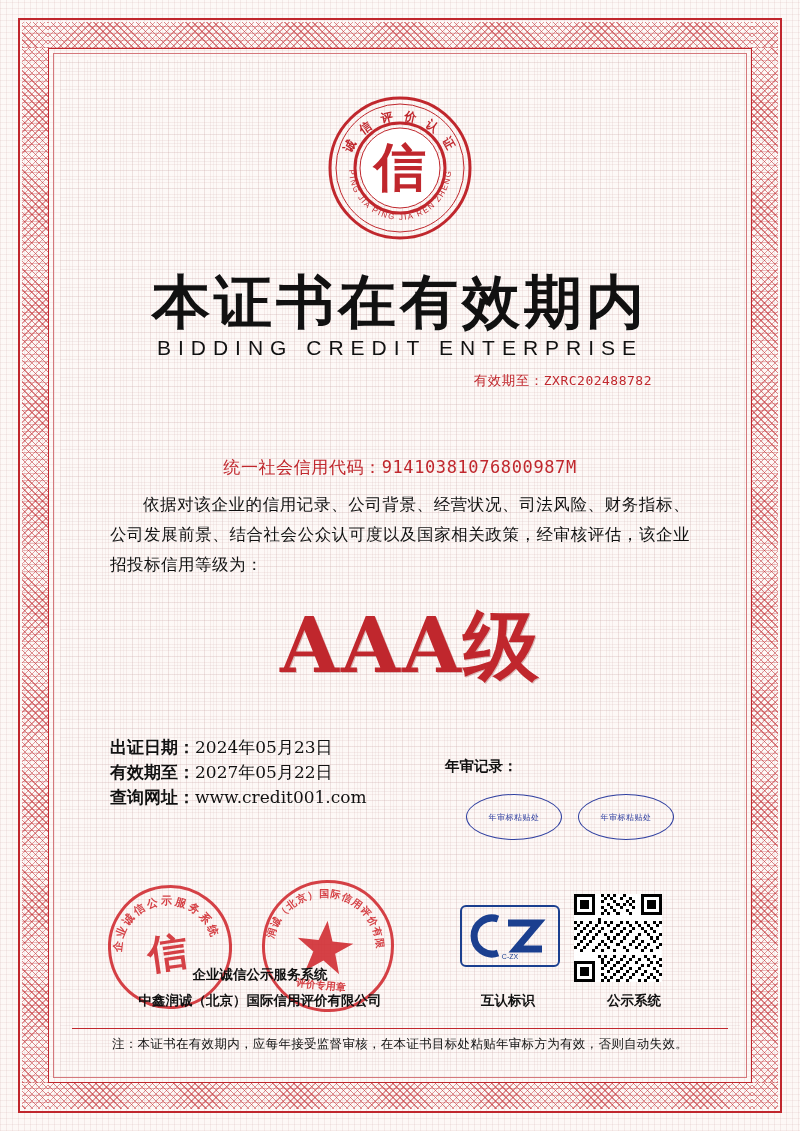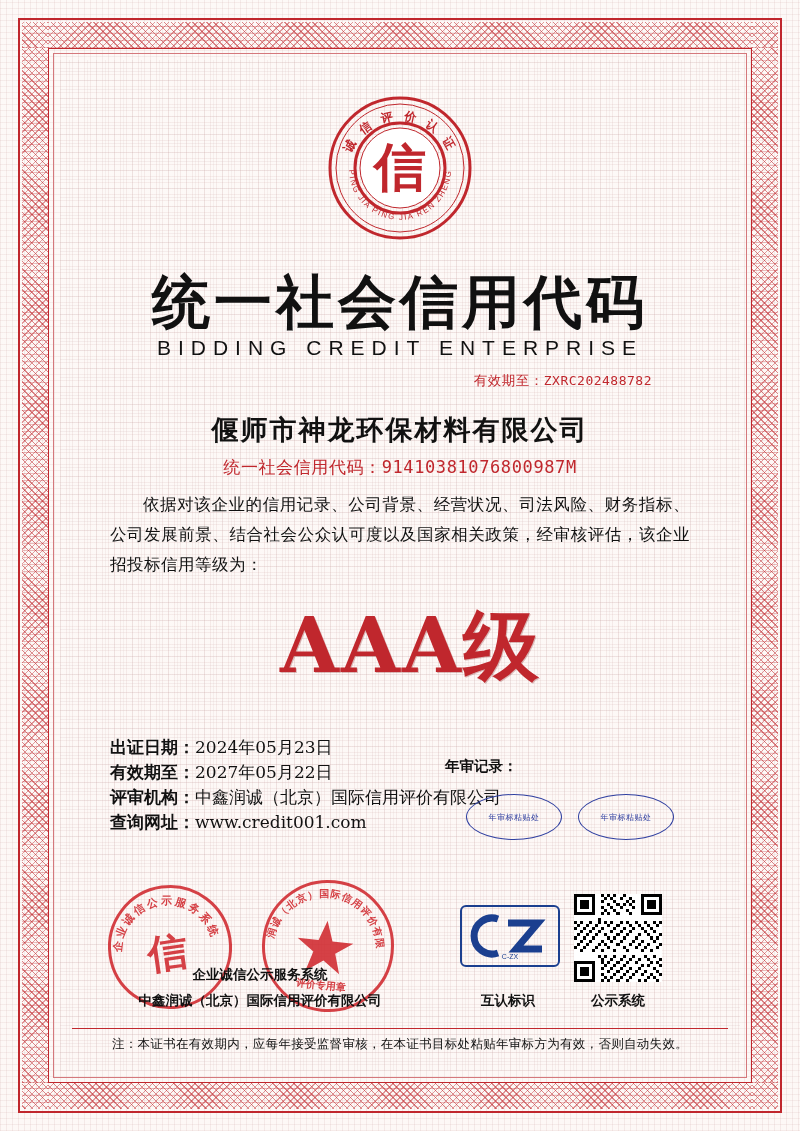--- a/index.html
+++ b/index.html
@@ -153,21 +153,21 @@
     display:flex;align-items:center;justify-content:center;
   }
   .qr{
     position:absolute;left:574px;top:894px;width:88px;height:88px;
     background:#fff;
   }
   .logo-cap{
     position:absolute;font-size:13.5px;font-weight:bold;color:#111;text-align:center;
   }
   .logo-cap-1{left:438px;width:140px;top:992px;}
-  .logo-cap-2{left:548px;width:140px;top:992px;}
+  .logo-cap-2{left:564px;width:140px;top:992px;}
   
   .note{
     position:absolute;left:72px;right:72px;top:1028px;
     border-top:1px solid #c0272d;
     padding-top:7px;
     text-align:center;
     font-size:12.5px;color:#111;letter-spacing:.3px;
   }
 </style>
 </head>
@@ -194,45 +194,41 @@
       <text font-size="12" fill="#c0272d" font-weight="bold" letter-spacing="3" font-family="DejaVu Sans, sans-serif">
         <textPath href="#arcTop" startOffset="50%" text-anchor="middle">诚 信 评 价 认 证</textPath>
       </text>
       <text font-size="8" fill="#c0272d" letter-spacing="1.5" font-family="Liberation Sans, sans-serif">
         <textPath href="#arcBot" startOffset="50%" text-anchor="middle">PING JIA PING JIA REN ZHENG</textPath>
       </text>
       <text x="73" y="90" text-anchor="middle" font-size="52" font-weight="bold" fill="#c0272d" font-family="DejaVu Serif, serif">信</text>
     </svg>
   </div>
 
-  <div class="title-cn">统一社会信用代码</div>
+  <div class="title-cn">本证书在有效期内</div>
   <div class="title-en">BIDDING CREDIT ENTERPRISE</div>
 
   <div class="credit-no">
     <span>有效期至：</span><span class="val">ZXRC202488782</span>
   </div>
 
-  <div class="company">偃师市神龙环保材料有限公司</div>
   <div class="uscc">
     <span>统一社会信用代码：</span><span class="val">91410381076800987M</span>
   </div>
 
   <div class="body-text">依据对该企业的信用记录、公司背景、经营状况、司法风险、财务指标、公司发展前景、结合社会公众认可度以及国家相关政策，经审核评估，该企业招投标信用等级为：</div>
 
   <div class="grade">AAA级</div>
 
   <div class="info">
     <div class="row">
       <span class="lbl">出证日期：</span><span class="val">2024年05月23日</span>
     </div>
     <div class="row">
       <span class="lbl">有效期至：</span><span class="val">2027年05月22日</span>
-    </div>
-    <div class="row">
-      <span class="lbl">评审机构：</span><span class="val">中鑫润诚（北京）国际信用评价有限公司</span>
     </div>
     <div class="row">
       <span class="lbl">查询网址：</span><span class="val">www.credit001.com</span>
     </div>
   </div>
 
   <div class="annual">年审记录：</div>
   <div class="stamp-slot slot1">年审标粘贴处</div>
   <div class="stamp-slot slot2">年审标粘贴处</div>
 

